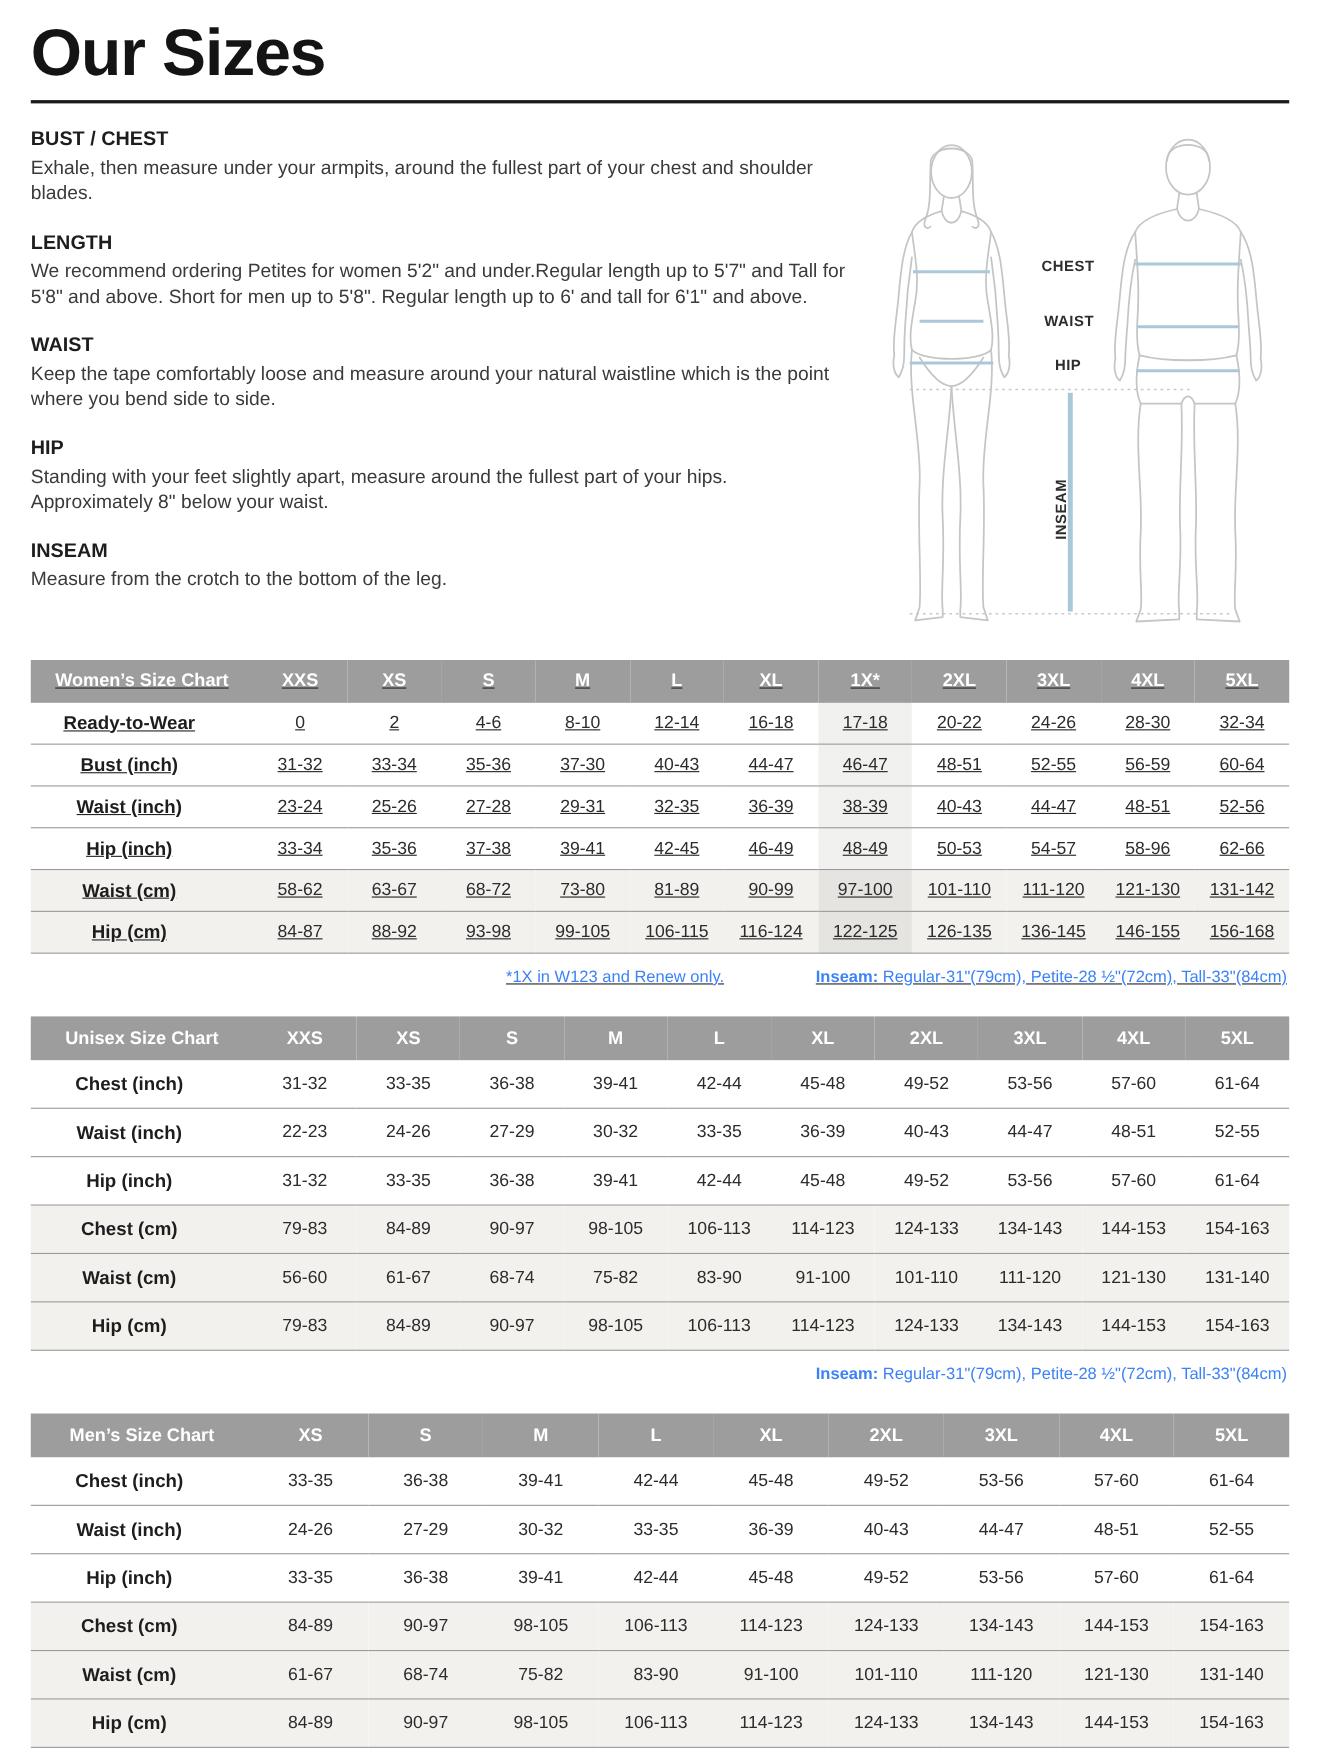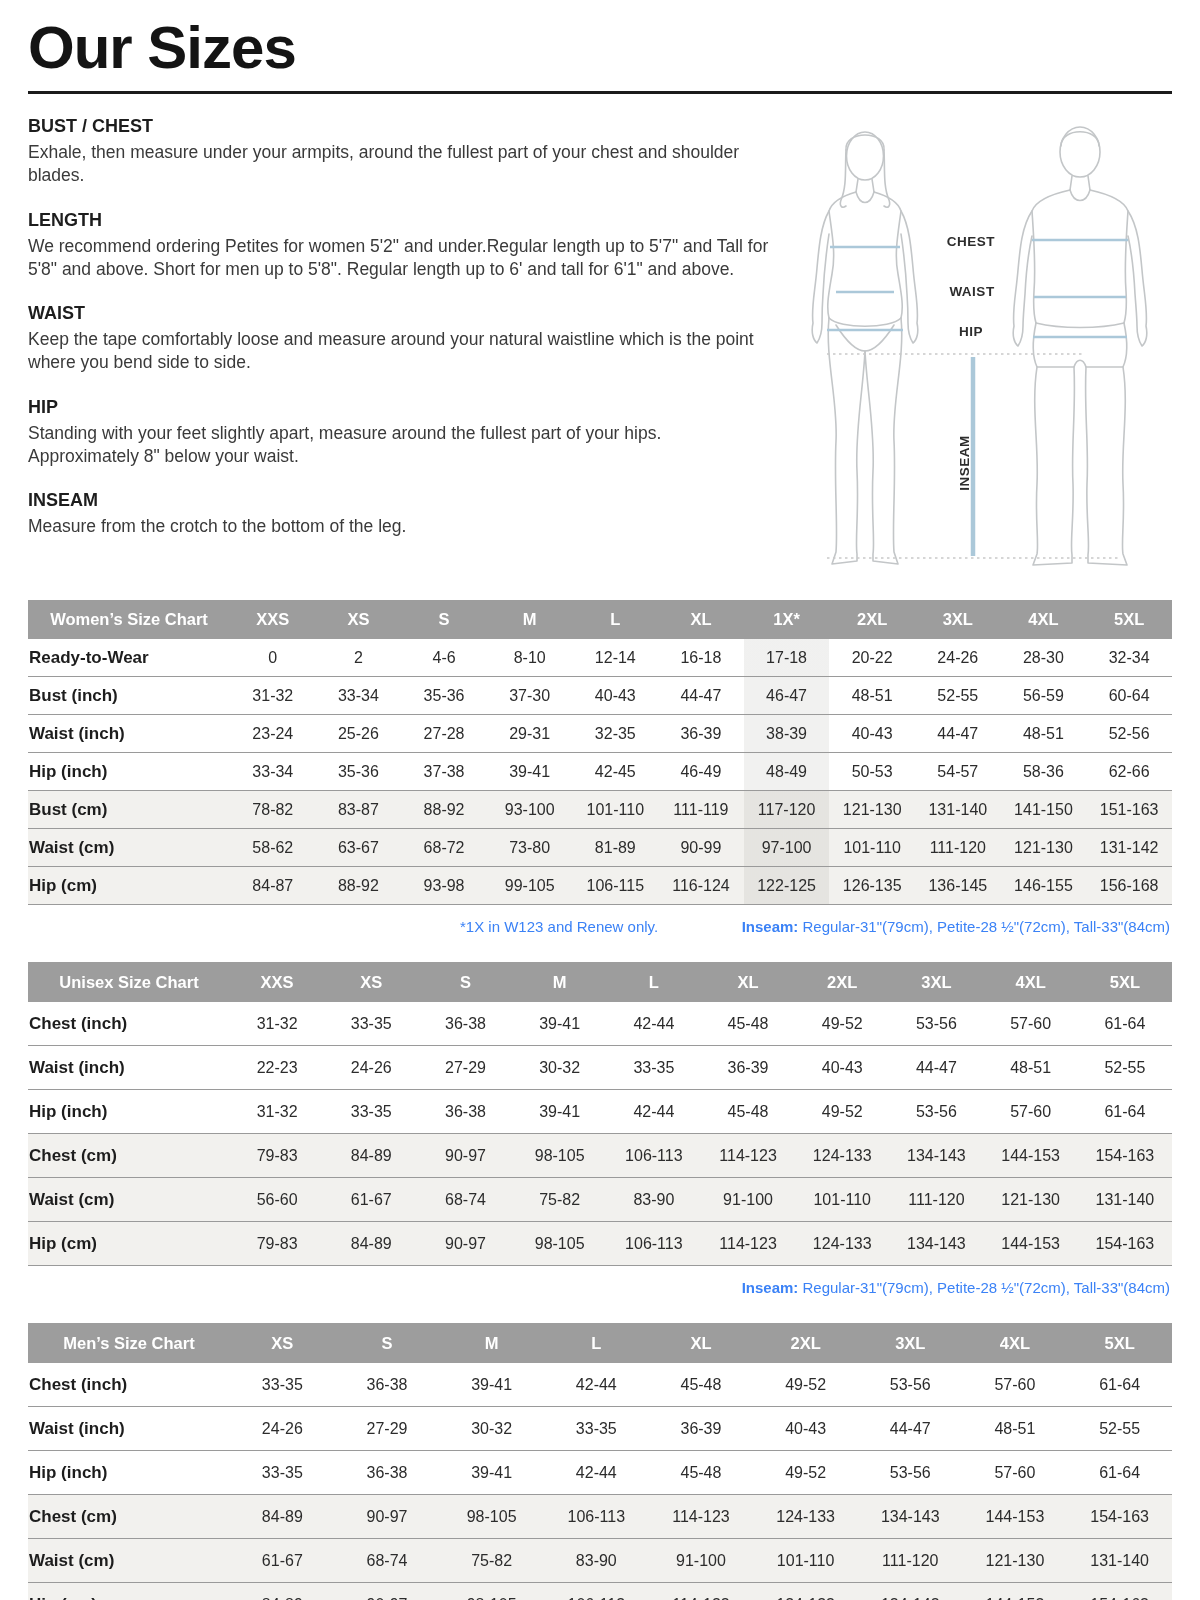--- a/index.html
+++ b/index.html
@@ -22,30 +22,30 @@
   .figure-wrap { position:absolute; left:752px; top:-14px; width:392px; height:478px; }
   .figure-wrap svg { width:100%; height:100%; }
   .outline path, .outline ellipse { fill:none; stroke:#c3c6c8; stroke-width:1.6; stroke-linecap:round; stroke-linejoin:round; }
   .dotted path { fill:none; stroke:#c9c9c9; stroke-width:1.4; stroke-dasharray:2.5 3.5; }
   .blue path { fill:none; stroke:#abc8d9; stroke-width:2.6; }
   .blue path.thick { stroke-width:4.5; }
   .figlabel { font-family:"Liberation Sans",sans-serif; font-size:13.5px; font-weight:700;
     fill:#2d2d2d; letter-spacing:.5px; }
 
   .table-block { margin-top:27px; }
-  .table-block.first { margin-top:16px; }
+  .table-block.first { margin-top:16px;text-decoration:underline; }
   table.size-table { width:1144px; border-collapse:collapse; table-layout:fixed; }
   .size-table thead th { background:#9d9d9d; color:#ffffff; font-size:16.5px; font-weight:700; text-align:center; }
   .size-table th:first-child { width:200px; }
   .t-women thead th { height:37px; } .t-women tbody td { height:35px; }
   .t-wide  thead th { height:38px; } .t-wide  tbody td { height:41px; }
   .size-table tbody td { font-size:16px; color:#2c2c2c; text-align:center;
     border-bottom:1px solid #9a9a9a; background-color:#ffffff; }
   .size-table td.rowlabel { font-size:17px; font-weight:700; color:#1d1d1d;
-    text-align:left; padding-right:24px; }
+    text-align:center; padding-right:24px; }
   .size-table tr.cm td { background-color:#f2f1ee; }
   .size-table td.hl { background-image:linear-gradient(rgba(95,95,85,.09),rgba(95,95,85,.09)); }
 
   .footnote { display:flex; width:1144px; margin-top:13px; font-size:15px; color:#3b82f6; }
   .fn-left { margin-left:432px; }
   .fn-right { margin-left:auto; padding-right:2px; }
   .fn-right .fn-bold { font-weight:700; }
 </style>
 </head>
 <body>
@@ -202,36 +202,22 @@
             <td class="rowlabel">Hip (inch)</td>
             <td>33-34</td>
             <td>35-36</td>
             <td>37-38</td>
             <td>39-41</td>
             <td>42-45</td>
             <td>46-49</td>
             <td class="hl">48-49</td>
             <td>50-53</td>
             <td>54-57</td>
-            <td>58-36</td>
+            <td>58-96</td>
             <td>62-66</td>
-          </tr>
-          <tr class="cm">
-            <td class="rowlabel">Bust (cm)</td>
-            <td>78-82</td>
-            <td>83-87</td>
-            <td>88-92</td>
-            <td>93-100</td>
-            <td>101-110</td>
-            <td>111-119</td>
-            <td class="hl">117-120</td>
-            <td>121-130</td>
-            <td>131-140</td>
-            <td>141-150</td>
-            <td>151-163</td>
           </tr>
           <tr class="cm">
             <td class="rowlabel">Waist (cm)</td>
             <td>58-62</td>
             <td>63-67</td>
             <td>68-72</td>
             <td>73-80</td>
             <td>81-89</td>
             <td>90-99</td>
             <td class="hl">97-100</td>

